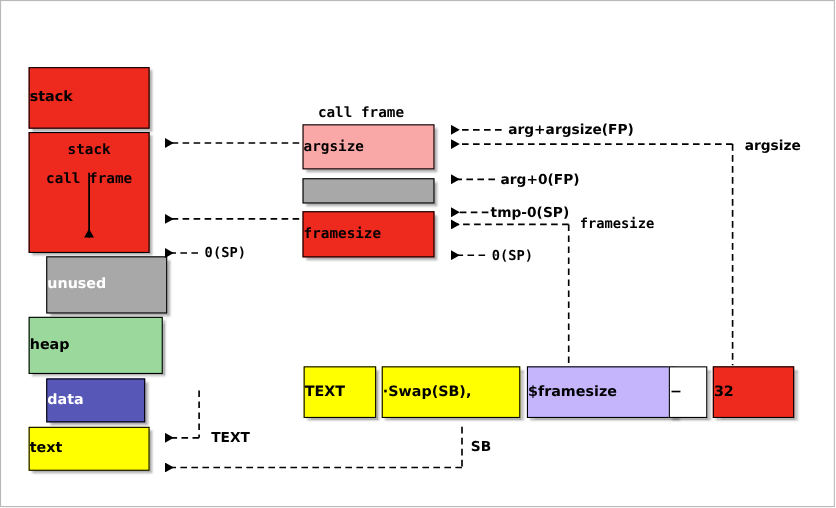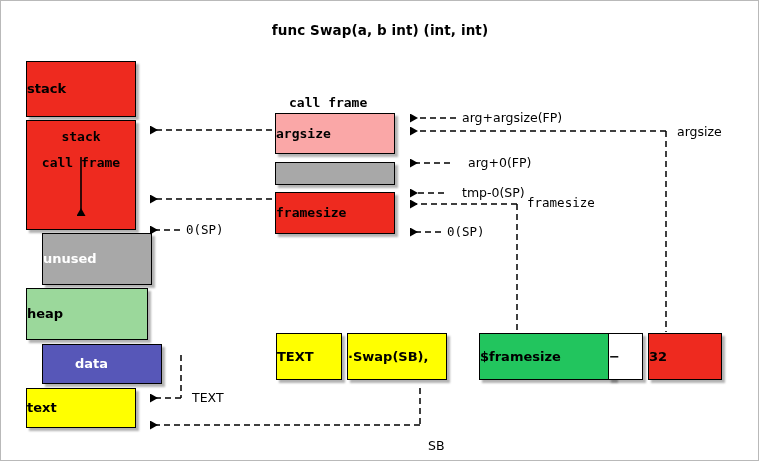--- a/index.html
+++ b/index.html
@@ -71,21 +71,21 @@
     position: absolute;
     font-family: "DejaVu Sans Mono", monospace;
     font-weight: bold;
     font-size: 13px;
     color: #000;
     white-space: nowrap;
   }
   .anno {
     position: absolute;
     font-family: "DejaVu Sans", sans-serif;
-    font-weight: normal;
+    font-weight: bold;
     font-size: 12.5px;
     color: #000;
     white-space: nowrap;
     text-align: center;
   }
   .anno.mono {
     font-family: "DejaVu Sans Mono", monospace;
   }
   svg.overlay {
     position: absolute;
@@ -96,40 +96,39 @@
     pointer-events: none;
   }
 </style>
 </head>
 <body>
 
 <div id="canvas">
 
   <div class="frame-border"></div>
 
-  <div class="title">func Swap(a, b int) (int, int)</div>
 
   <div class="block sans" style="left:26px; top:61px; width:110px; height:56px; background:#ee2a1f; color:#000000;">
     <span>stack</span>
   </div>
 
   <div class="block sans" style="left:26px; top:120px; width:110px; height:110px; background:#ee2a1f; color:#000000; display:block;">
     <div class="block-stacklabel" style="top:7px;">stack</div>
     <div class="block-stacklabel" style="top:33px;">call frame</div>
   </div>
 
   <div class="block sans white-label" style="left:26px; top:233px; width:110px; height:52px; background:#a8a8a8; color:#ffffff;">
     <span>unused</span>
   </div>
 
   <div class="block sans" style="left:26px; top:288px; width:122px; height:52px; background:#9bd89b; color:#000000;">
     <span>heap</span>
   </div>
 
-  <div class="block sans white-label" style="left:26px; top:344px; width:120px; height:40px; background:#5757b8; color:#ffffff;padding-left:32px;">
+  <div class="block sans white-label" style="left:26px; top:344px; width:90px; height:40px; background:#5757b8; color:#ffffff;">
     <span>data</span>
   </div>
 
   <div class="block sans" style="left:26px; top:388px; width:110px; height:40px; background:#ffff00; color:#000000;">
     <span>text</span>
   </div>
 
   <div class="caption" style="left:289px; top:95px;">call frame</div>
 
   <div class="block" style="left:275px; top:113px; width:120px; height:41px; background:#faa7a7; color:#000000;">
@@ -141,43 +140,43 @@
   </div>
 
   <div class="block" style="left:275px; top:192px; width:120px; height:42px; background:#ee2a1f; color:#000000;">
     <span>framesize</span>
   </div>
 
   <div class="anno mono" style="left:186px; top:222px;">0(SP)</div>
 
   <div class="anno" style="left:462px; top:110px;">arg+argsize(FP)</div>
 
-  <div class="anno" style="left:455px; top:155px;margin-left:13px;">arg+0(FP)</div>
-
-  <div class="anno" style="left:446px; top:185px;margin-left:16px;">tmp-0(SP)</div>
+  <div class="anno" style="left:455px; top:155px;">arg+0(FP)</div>
+
+  <div class="anno" style="left:446px; top:185px;">tmp-0(SP)</div>
 
   <div class="anno mono" style="left:527px; top:195px;">framesize</div>
 
   <div class="anno mono" style="left:447px; top:224px;">0(SP)</div>
 
   <div class="anno" style="left:677px; top:124px;">argsize</div>
 
   <div class="anno" style="left:192px; top:390px;">TEXT</div>
 
-  <div class="anno" style="left:428px; top:438px;">SB</div>
+  <div class="anno" style="left:428px; top:398px;">SB</div>
 
   <div class="block sans" style="left:276px; top:333px; width:66px; height:47px; background:#ffff00; color:#000000;">
     <span>TEXT</span>
   </div>
 
-  <div class="block sans" style="left:347px; top:333px; width:100px; height:47px; background:#ffff00; color:#000000;">
+  <div class="block sans" style="left:347px; top:333px; width:126px; height:47px; background:#ffff00; color:#000000;">
     <span>·Swap(SB),</span>
   </div>
 
-  <div class="block sans" style="left:479px; top:333px; width:136px; height:47px; background:#22c55e; color:#000000;">
+  <div class="block sans" style="left:479px; top:333px; width:136px; height:47px; background:#c4b5fd; color:#000000;">
     <span>$framesize</span>
   </div>
 
   <div class="block sans" style="left:608px; top:333px; width:35px; height:47px; background:#ffffff; color:#000000;">
     <span>−</span>
   </div>
 
   <div class="block sans" style="left:648px; top:333px; width:74px; height:47px; background:#ee2a1f; color:#000000;">
     <span>32</span>
   </div>

